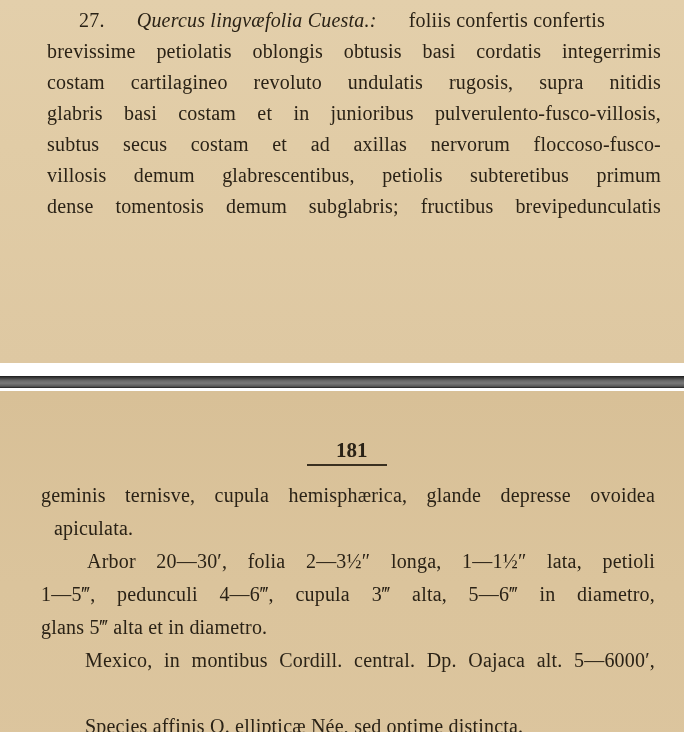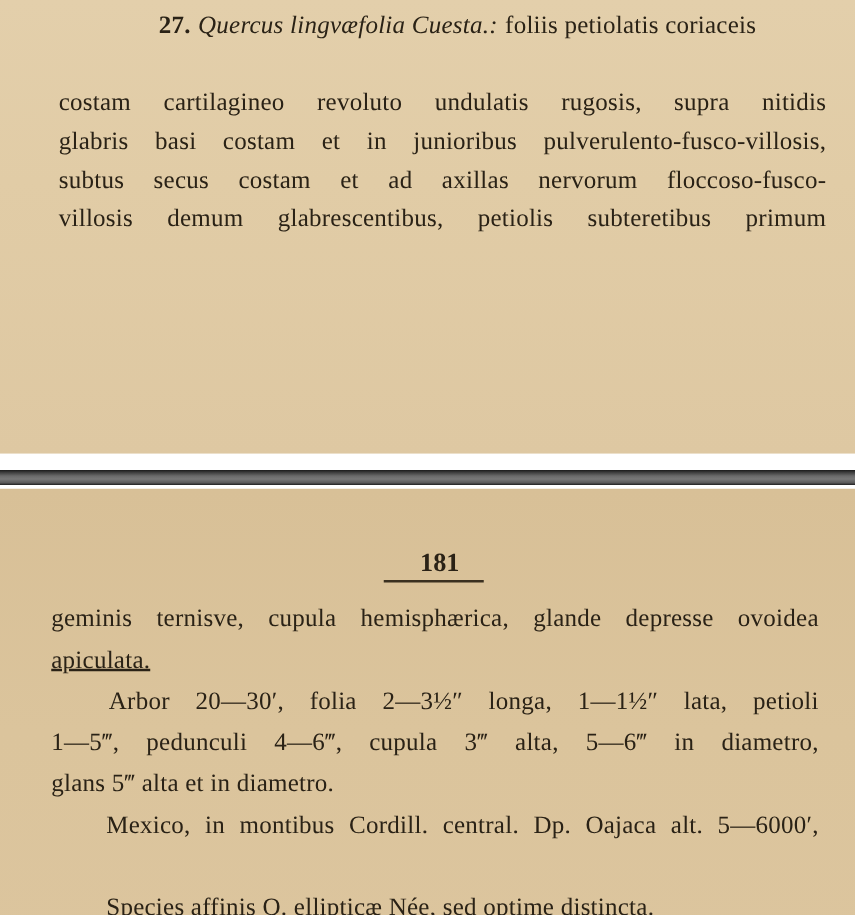--- a/index.html
+++ b/index.html
@@ -29,52 +29,54 @@
   #gap2 { top: 388px; height: 3px; }
 
   .line {
     position: absolute; white-space: nowrap;
     font-size: 20px; line-height: 22px;
     transform-origin: left top;
     letter-spacing: 0.2px;
   }
   .justify { display: flex; justify-content: space-between; }
   .it { font-style: italic; }
-  .num { font-weight: bold; margin-left: 48px; }
+  .num { font-weight: normal; }
 
   .page-number {
     position: absolute; top: 47px; left: 336px; font-size: 21px; font-weight: bold;
   }
   .page-rule {
     position: absolute; top: 73px; left: 307px; width: 80px; height: 1.5px; background: #3a3020;
   }
 </style>
 </head>
 <body>
 
 <div class="page" id="page-top">
   <div class="line justify" style="top:9px; left:79px; width:526px;">
     <span class="num">27.</span>
     <span class="it">Quercus lingvæfolia Cuesta.:</span>
-    <span>foliis petiolatis coriaceis</span>
+    <span>foliis confertis confertis</span>
   </div>
+  <div class="line" style="top:40px; left:47px; width:614px; text-align:justify; text-align-last:justify;">brevissime petiolatis oblongis obtusis basi cordatis integerrimis</div>
   <div class="line" style="top:71px; left:47px; width:614px; text-align:justify; text-align-last:justify;">costam cartilagineo revoluto undulatis rugosis, supra nitidis</div>
   <div class="line" style="top:102px; left:47px; width:614px; text-align:justify; text-align-last:justify;">glabris basi costam et in junioribus pulverulento-fusco-villosis,</div>
   <div class="line" style="top:133px; left:47px; width:614px; text-align:justify; text-align-last:justify;">subtus secus costam et ad axillas nervorum floccoso-fusco-</div>
   <div class="line" style="top:164px; left:47px; width:614px; text-align:justify; text-align-last:justify;">villosis demum glabrescentibus, petiolis subteretibus primum</div>
+  <div class="line" style="top:195px; left:47px; width:614px; text-align:justify; text-align-last:justify;">dense tomentosis demum subglabris; fructibus brevipedunculatis</div>
 </div>
 
 <div class="gap-white" id="gap1"></div>
 <div id="separator-bar"></div>
 <div class="gap-white" id="gap2"></div>
 
 <div class="page" id="page-bottom">
   <div class="page-number">181</div>
   <div class="page-rule"></div>
 
   <div class="line" style="top:93px; left:41px; width:614px; text-align:justify; text-align-last:justify;">geminis ternisve, cupula hemisphærica, glande depresse ovoidea</div>
-  <div class="line" style="top:126px; left:41px;text-decoration:underline;">apiculata.</div>
+  <div class="line" style="top:126px; left:54px;">apiculata.</div>
   <div class="line" style="top:159px; left:87px; width:568px; text-align:justify; text-align-last:justify;">Arbor 20—30′, folia 2—3½″ longa, 1—1½″ lata, petioli</div>
   <div class="line" style="top:192px; left:41px; width:614px; text-align:justify; text-align-last:justify;">1—5‴, pedunculi 4—6‴, cupula 3‴ alta, 5—6‴ in diametro,</div>
   <div class="line" style="top:225px; left:41px;">glans 5‴ alta et in diametro.</div>
   <div class="line" style="top:258px; left:85px; width:570px; text-align:justify; text-align-last:justify;">Mexico, in montibus Cordill. central. Dp. Oajaca alt. 5—6000′,</div>
   <div class="line" style="top:324px; left:85px;">Species affinis Q. ellipticæ Née, sed optime distincta.</div>
 </div>
 
 </body></html>

